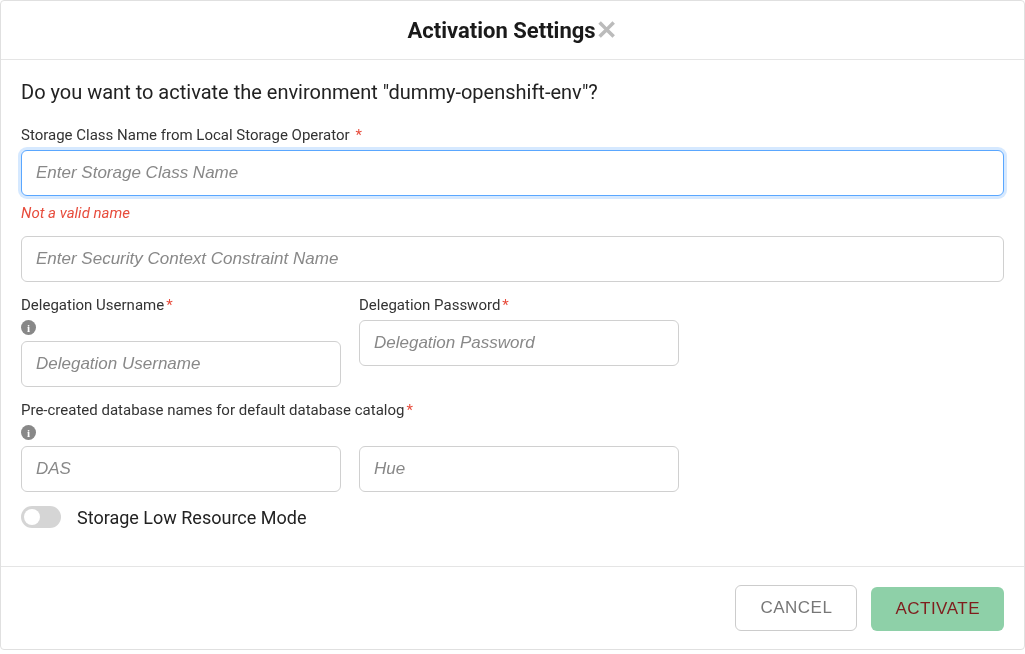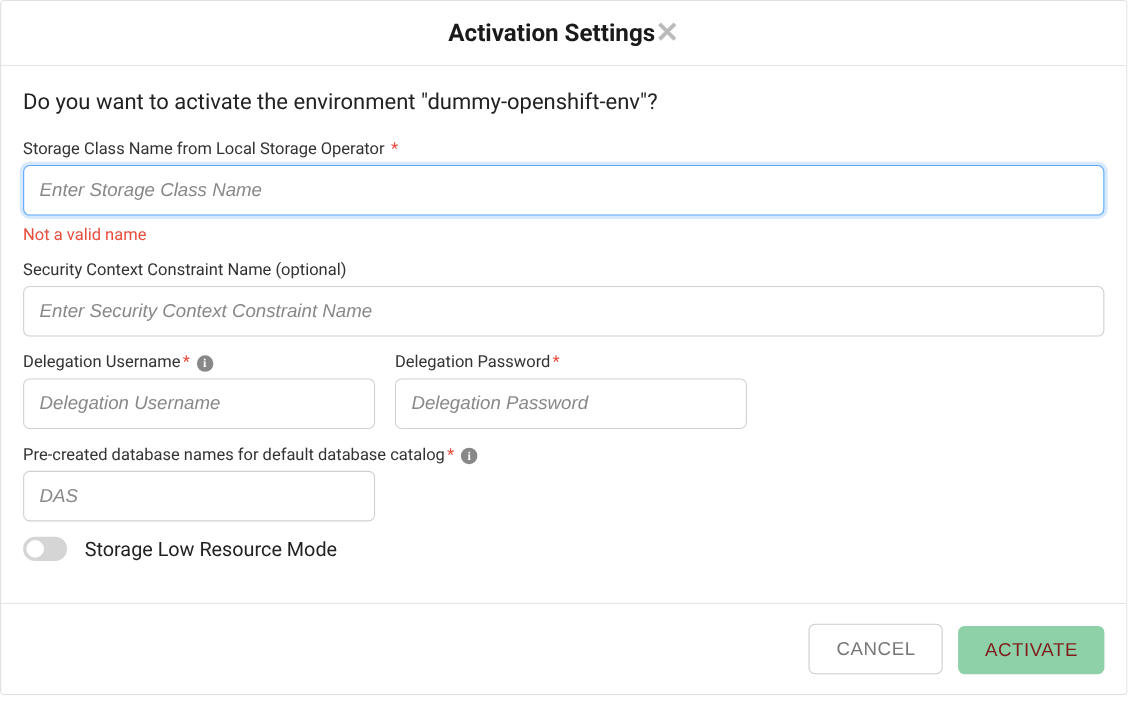--- a/index.html
+++ b/index.html
@@ -74,32 +74,34 @@
       font-style: italic;
     }
     .form-input.focused {
       border-color: #5aa7ff;
       box-shadow: 0 0 0 3px rgba(90, 167, 255, 0.25);
     }
     .error-text {
       color: #e74c3c;
       font-size: 15px;
       margin-top: 8px;
+      font-style: italic;
     }
     .row-two {
       display: flex;
       gap: 18px;
     }
     .col-half {
       width: 320px;
     }
     .label-with-icon {
       display: flex;
-      align-items: flex-end;
+      align-items: flex-start;
       gap: 6px;
+      flex-direction: column;
     }
     .info-icon {
       display: inline-flex;
       align-items: center;
       justify-content: center;
       width: 15px;
       height: 15px;
       border-radius: 50%;
       background: #888;
       color: #fff;
@@ -178,21 +180,20 @@
     <div class="form-group">
       <label class="form-label">
         <span>Storage Class Name from Local Storage Operator</span>
         <span class="required-asterisk">*</span>
       </label>
       <input type="text" class="form-input focused" placeholder="Enter Storage Class Name" style="">
       <div class="error-text">Not a valid name</div>
     </div>
 
     <div class="form-group">
-      <label class="form-label">Security Context Constraint Name (optional)</label>
       <input type="text" class="form-input" placeholder="Enter Security Context Constraint Name" style="">
     </div>
 
     <div class="row-two">
       <div class="form-group col-half">
         <div class="label-with-icon">
           <label class="form-label" style="margin-bottom:0">
             <span>Delegation Username</span><span class="required-asterisk">*</span>
           </label>
           <span class="info-icon">i</span>
@@ -211,20 +212,23 @@
       <div class="label-with-icon">
         <label class="form-label" style="margin-bottom:0">
           <span>Pre-created database names for default database catalog</span><span class="required-asterisk">*</span>
         </label>
         <span class="info-icon">i</span>
       </div>
       <div class="row-two" style="margin-top:6px">
         <div class="col-half">
           <input type="text" class="form-input" placeholder="DAS" style="">
         </div>
+        <div class="col-half">
+          <input type="text" class="form-input" placeholder="Hue" style="">
+        </div>
       </div>
     </div>
 
     <div class="toggle-row">
       <div class="toggle">
         <div class="toggle-knob"></div>
       </div>
       <div class="toggle-label">Storage Low Resource Mode</div>
     </div>
   </div>

